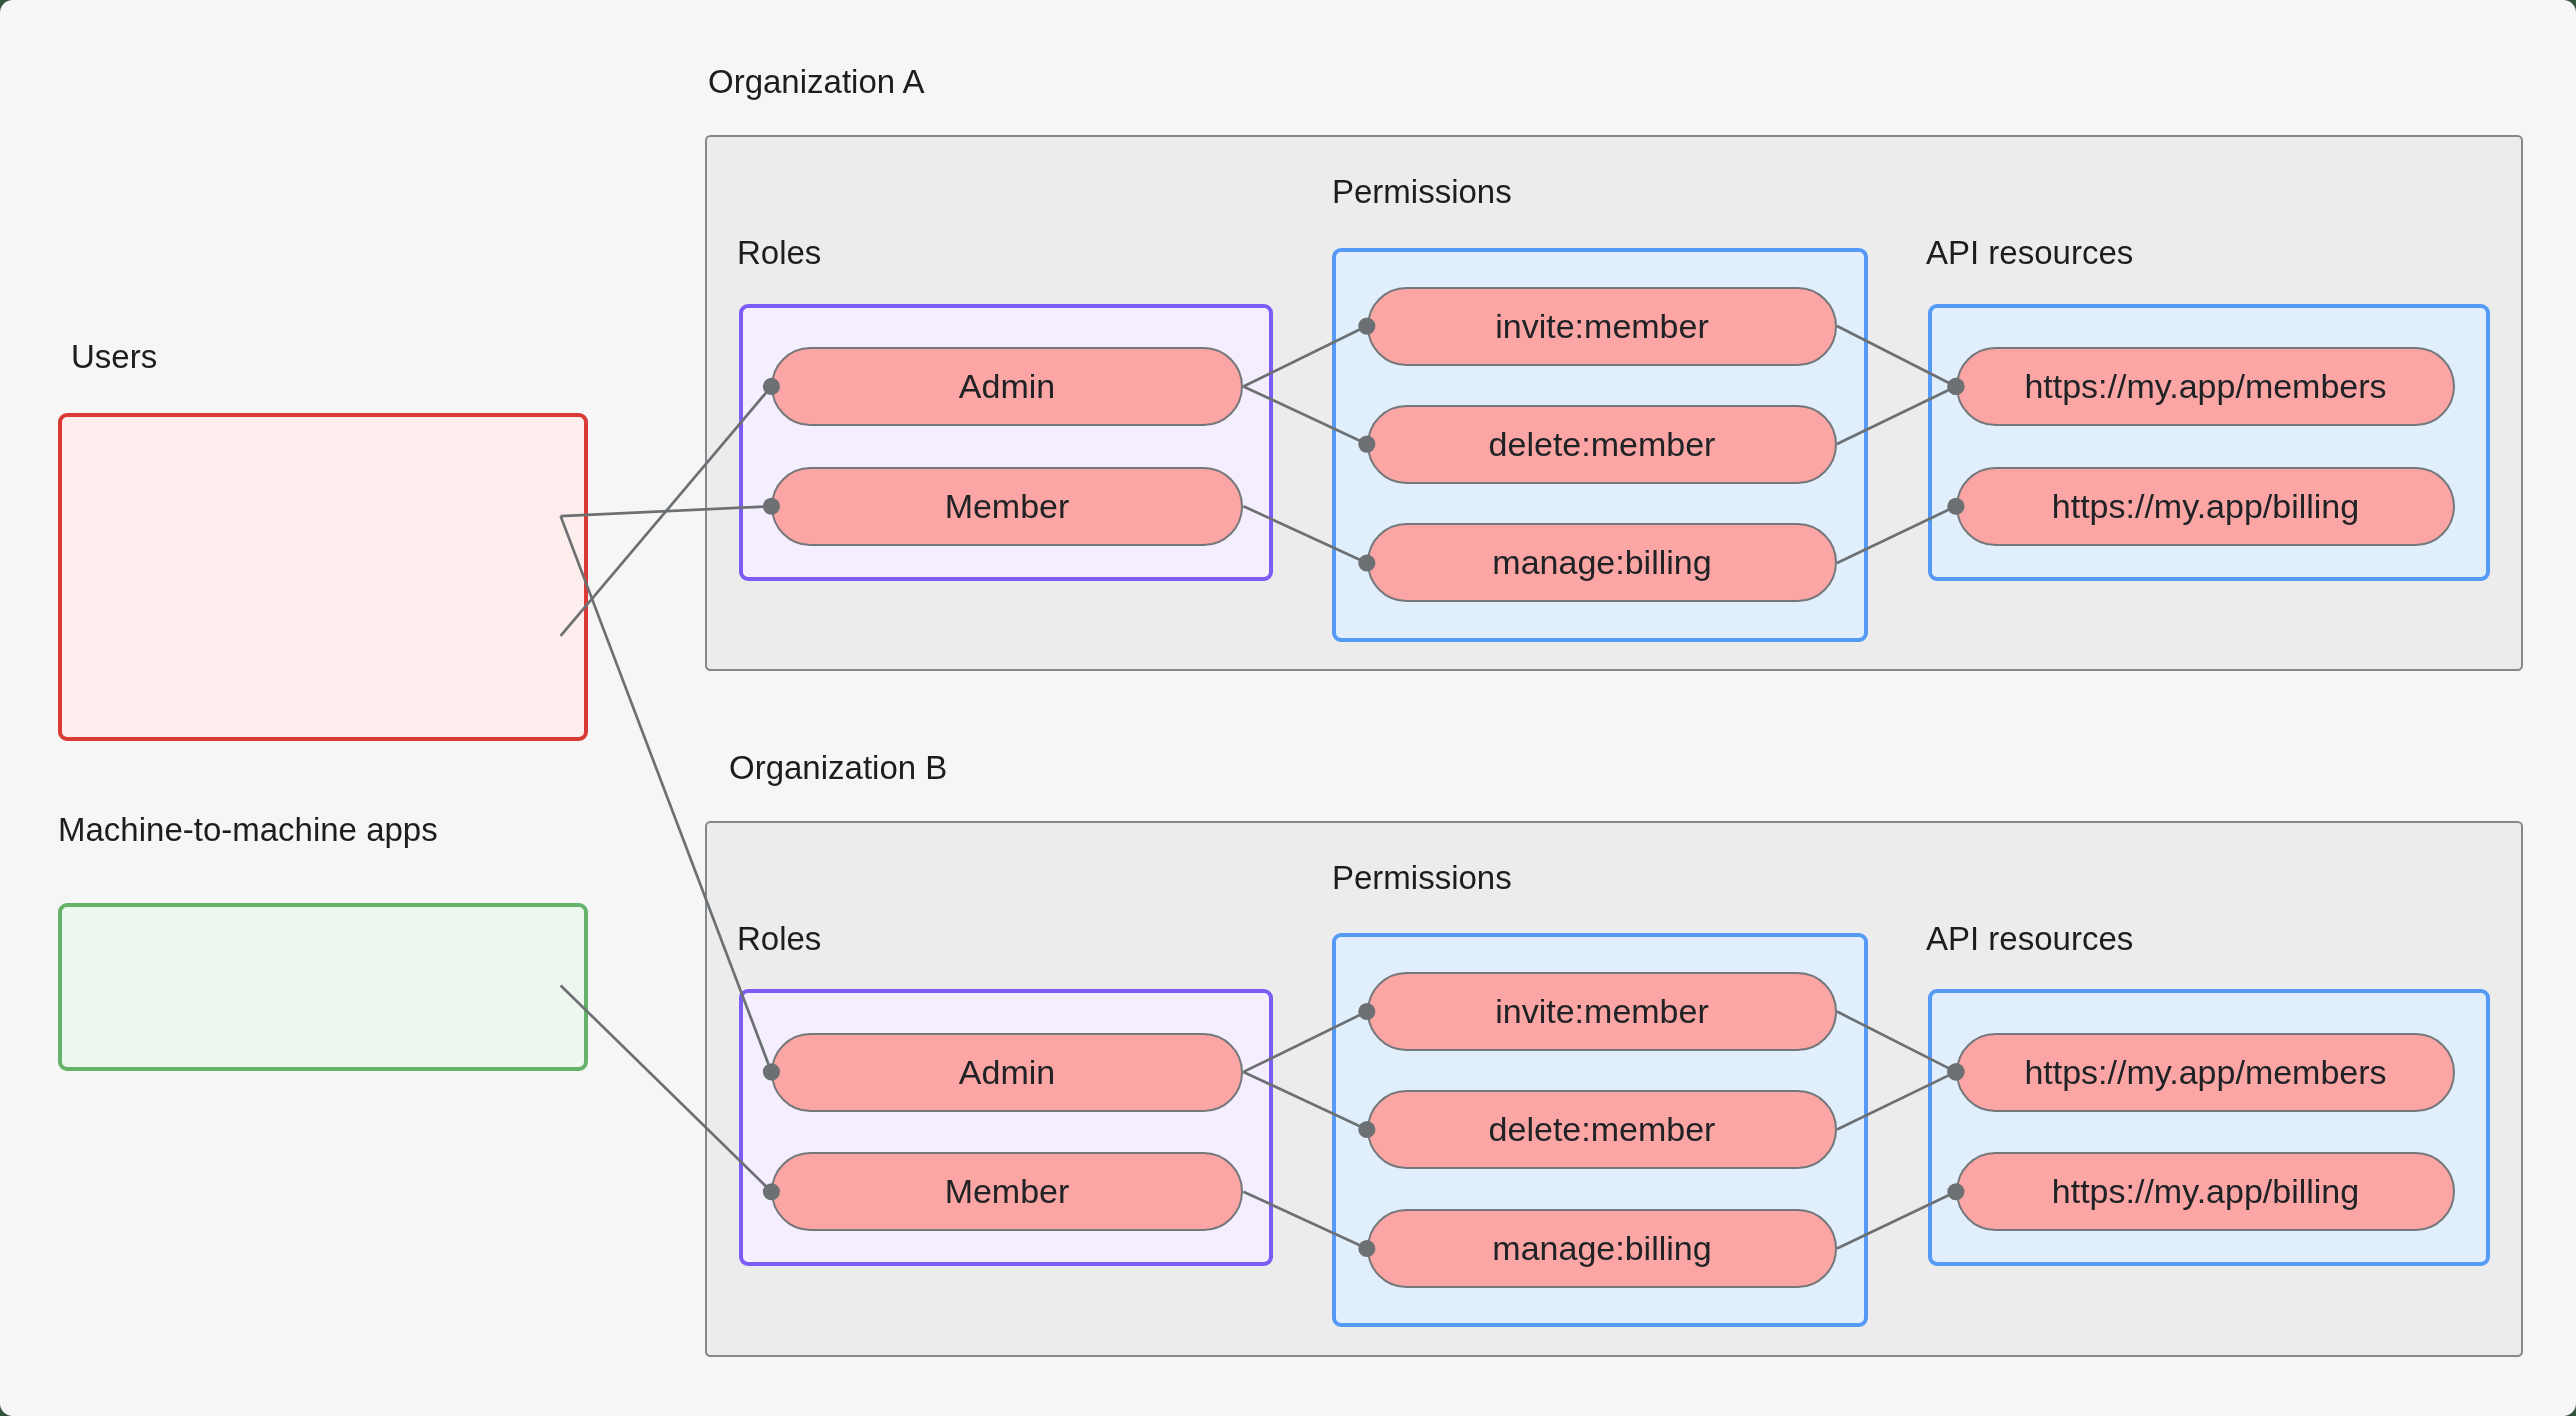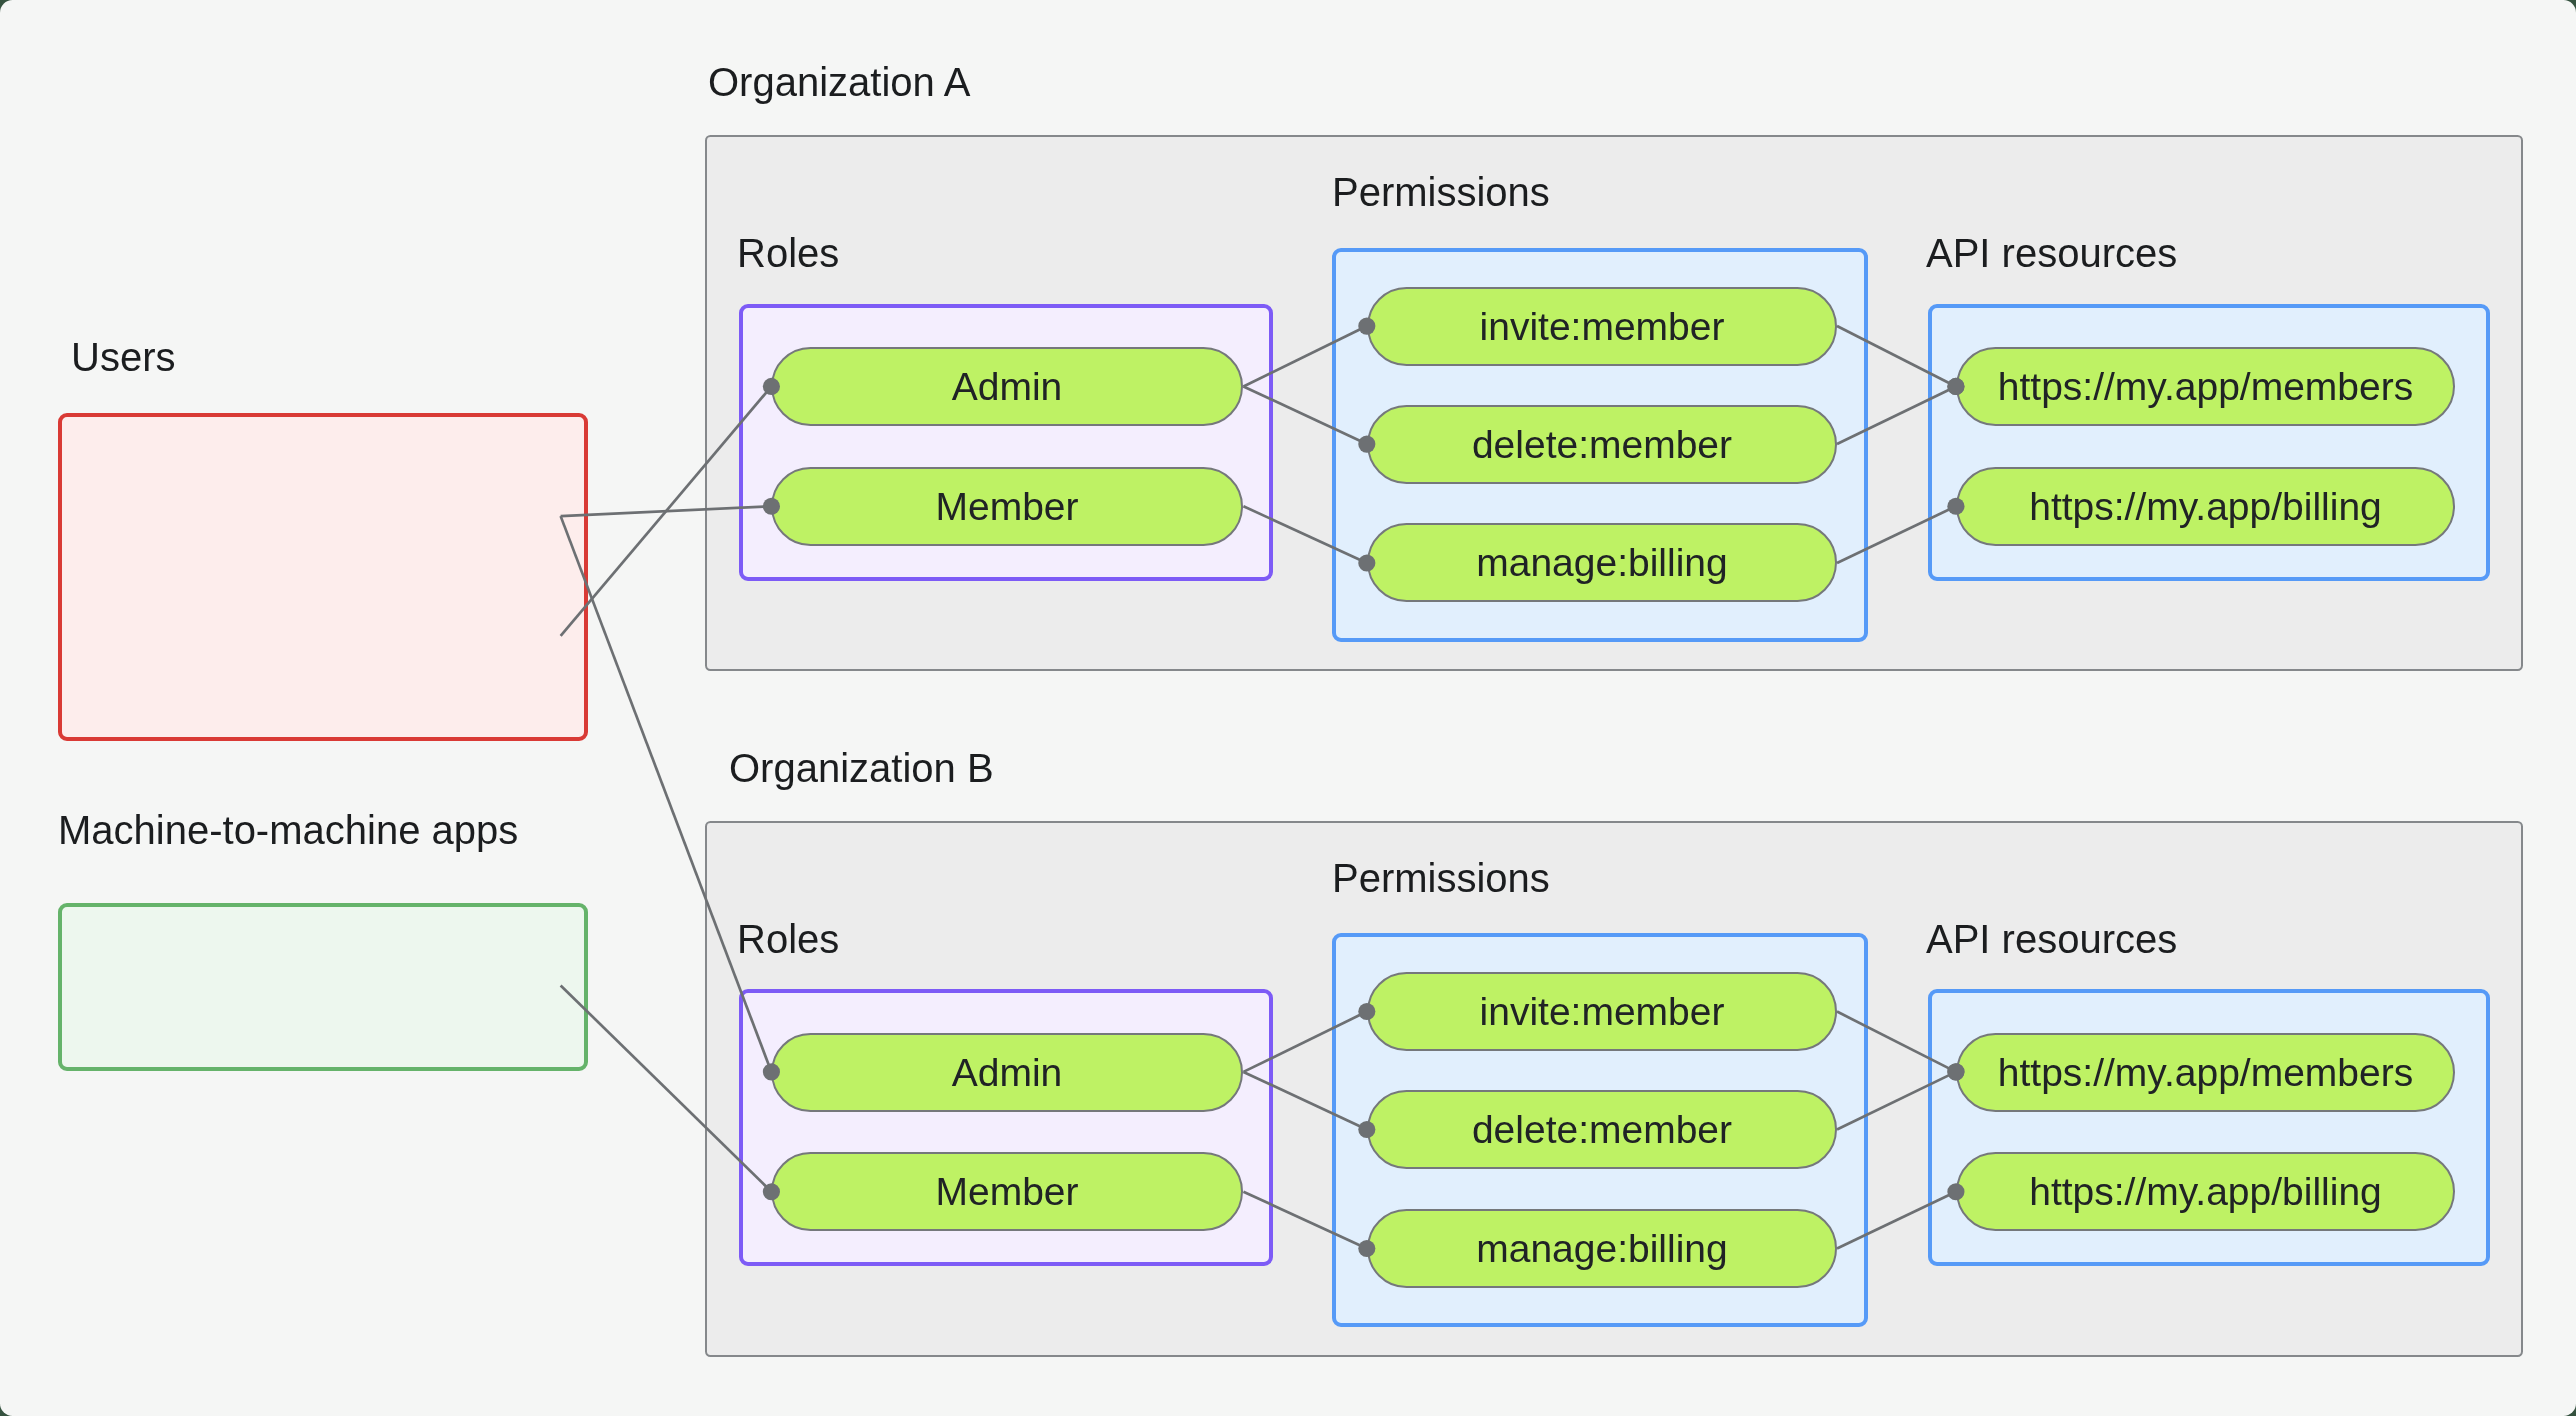--- a/index.html
+++ b/index.html
@@ -10,41 +10,41 @@
   }
   #canvas{
     position:relative;
     width:2576px;height:1416px;
     background:#f5f6f5;
     border-radius:12.6px;
     overflow:hidden;
   }
   .section-label{
     position:absolute;
-    font-size:40px;line-height:36px;font-weight:500;
+    font-size:33px;line-height:36px;font-weight:500;
     color:#1b1d1f;white-space:nowrap;
   }
   .group-box{
     position:absolute;
     border-radius:9px;
     box-sizing:border-box;
   }
   .box-gray{background:#ececec;border:2.7px solid #85888b;border-radius:5.4px;}
   .box-red{background:#fdedec;border:4.5px solid #d93a35;}
   .box-green{background:#edf7ee;border:4.5px solid #65b36a;}
   .box-purple{background:#f4eefe;border:4.5px solid #7d5bf6;}
   .box-blue{background:#e1effd;border:4.5px solid #569af7;}
   .pill{
     position:absolute;
     box-sizing:border-box;
-    background:#bef264;
+    background:#fca5a5;
     border:2.7px solid #75787b;
     border-radius:900px;
     display:flex;align-items:center;justify-content:center;
-    font-size:39px;color:#202325;white-space:nowrap;
+    font-size:34px;color:#202325;white-space:nowrap;
   }
   #wires{
     position:absolute;left:0;top:0;
     pointer-events:none;
   }
 </style>
 </head>
 <body>
 
 <div id="canvas">

